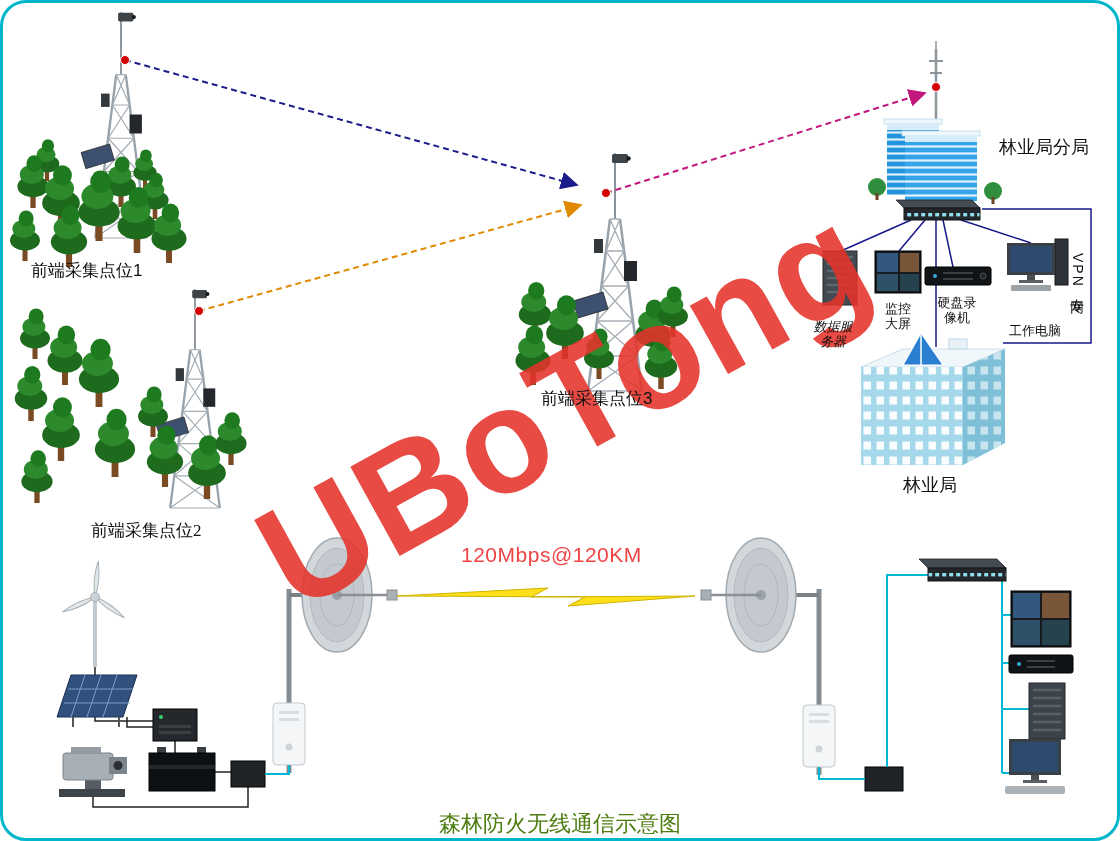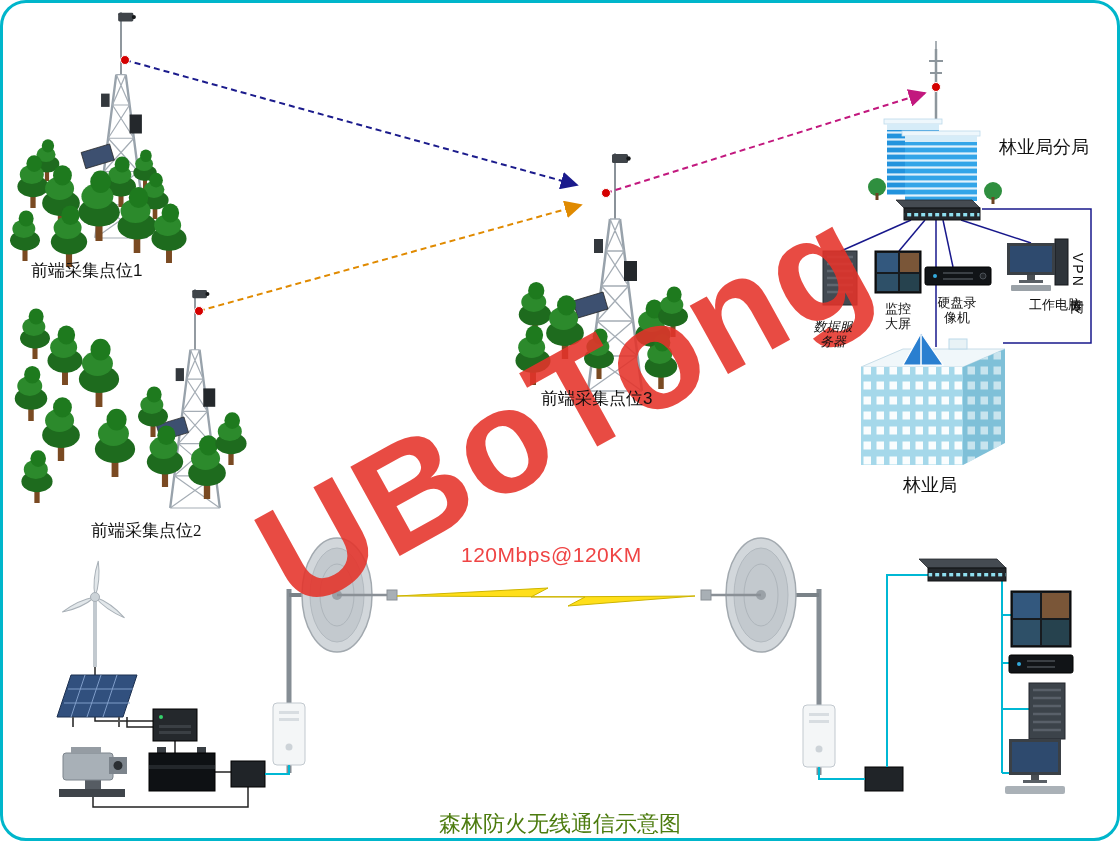--- a/index.html
+++ b/index.html
@@ -331,19 +331,19 @@
 
 <div class="label" style="left:28px;top:258px;">前端采集点位1</div>
 <div class="label" style="left:88px;top:518px;font-family:Liberation Serif, serif;">前端采集点位2</div>
 <div class="label" style="left:538px;top:386px;">前端采集点位3</div>
 <div class="label big" style="left:996px;top:134px;text-align:right;">林业局分局</div>
 <div class="label big" style="left:900px;top:472px;">林业局</div>
 <div class="label vpn" style="left:1066px;top:250px;">VPN专网</div>
 <div class="label small" style="left:806px;top:316px;width:48px;font-style:italic;">数据服务器</div>
 <div class="label small" style="left:878px;top:298px;width:34px;">监控大屏</div>
 <div class="label small" style="left:930px;top:292px;width:48px;">硬盘录像机</div>
-<div class="label small" style="left:1000px;top:294px;width:64px;margin-left:20px;">工作电脑</div>
+<div class="label small" style="left:1000px;top:320px;width:64px;">工作电脑</div>
 <div class="label linklabel" style="left:458px;top:540px;">120Mbps@120KM</div>
 
 <div class="watermark">UBoTong</div>
 <div class="title">森林防火无线通信示意图</div>
 
 </div>
 
 </body></html>

